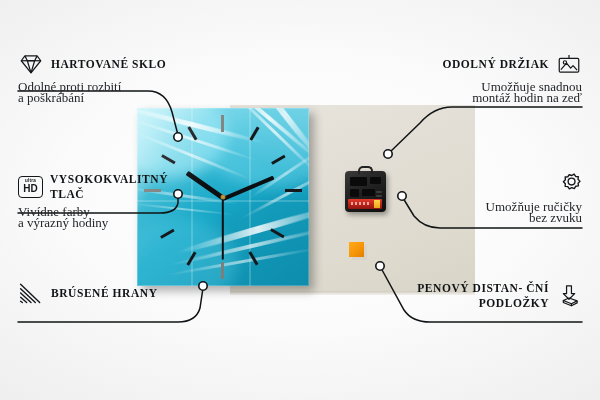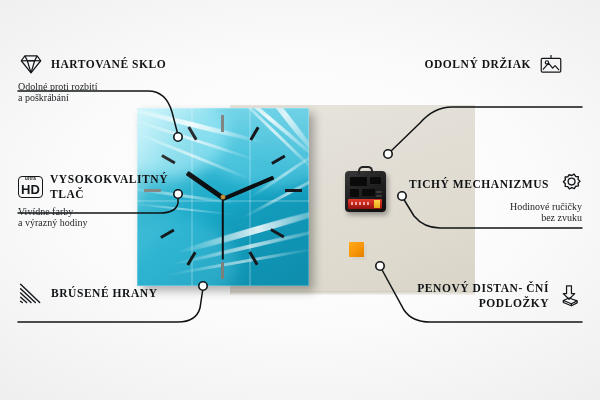--- a/index.html
+++ b/index.html
@@ -130,21 +130,21 @@
     font-weight: 700;
     font-size: 11.5px;
     line-height: 14.5px;
     letter-spacing: .55px;
     color: #111416;
     text-transform: uppercase;
   }
   .feature.right .f-title { text-align: right; }
   .f-desc {
     font-family: "Liberation Serif", serif;
-    font-size: 10px;
+    font-size: 13px;
     line-height: 11.4px;
     color: #23262a;
     margin-top: 5px;
     white-space: pre-line;
   }
   .feature.right .f-desc { text-align: right; }
 
   .f-icon { width: 26px; height: 24px; flex: 0 0 26px; }
   .f-icon svg { display:block; width:100%; height:100%; }
 
@@ -154,21 +154,21 @@
     border: 1.6px solid #14171a;
     border-radius: 4px;
     display:flex; flex-direction:column; align-items:center; justify-content:center;
     line-height:1;
   }
   .hd-badge .u {
     font-size: 4.6px; font-weight:700; letter-spacing:.2px; color:#14171a;
     font-family:"Liberation Sans", sans-serif;
   }
   .hd-badge .h {
-    font-size: 13px; font-weight:700; color:#14171a; margin-top:.5px;
+    font-size: 10px; font-weight:700; color:#14171a; margin-top:.5px;
     font-family:"Liberation Sans", sans-serif;
   }
 </style>
 </head>
 <body>
 
 <div id="photo-stage">
 
   <div id="wall-panel"></div>
 
@@ -303,53 +303,53 @@
         <path d="M3 18 L10 24"></path>
             <path d="M3 22.5 L5 24"></path>
       </g>
         </svg>
     </span>
     <div class="f-title">BRÚSENÉ
 HRANY</div>
   </div>
 </div>
 
-<div class="feature right" style="left:389px; top:52px; width:175px;">
+<div class="feature right" style="left:407px; top:52px; width:175px;">
   <div class="head">
     <div class="f-title">ODOLNÝ
 DRŽIAK</div>
     <span class="f-icon">
       <svg viewBox="0 0 32 26">
           <g fill="none" stroke="#14171a" stroke-width="1.5" stroke-linejoin="round">
         <rect x="4" y="6" width="24" height="17" rx="1.5"></rect>
         <path d="M16 2 L16 6"></path>
         <path d="M6 20 L13 12 L18 18 L21 15 L26 20.5"></path>
         <circle cx="11" cy="11" r="2"></circle>
       </g>
         </svg>
     </span>
   </div>
+  <div class="f-desc">Umožňuje snadnou
+montáž hodin na zeď</div>
 </div>
 
 <div class="feature right" style="left:407px; top:172px; width:175px;">
   <div class="head">
-    <div class="f-title">TICHÝ
-MECHANIZMUS</div>
     <span class="f-icon">
       <svg viewBox="0 0 30 28">
           <g fill="none" stroke="#14171a" stroke-width="1.6" stroke-linejoin="round">
         <path d="M15 3.2 L18.3 4.1 L20.9 2.4 L22.8 5.2 L25.9 5.4 L25.5 8.6 L27.8 10.8 L25.6 13.1
                  L26 16.2 L22.9 16.6 L21.2 19.3 L18.3 18.2 L15.4 19.6 L13.6 17 L10.5 16.8
                  L10.7 13.6 L8.5 11.3 L10.8 9 L10.5 5.9 L13.6 5.6 Z"></path>
         <circle cx="18" cy="11.2" r="4"></circle>
       </g>
         </svg>
     </span>
   </div>
-  <div class="f-desc">Hodinové ručičky
+  <div class="f-desc">Umožňuje ručičky
 bez zvuku</div>
 </div>
 
 <div class="feature right" style="left:387px; top:281px; width:195px;">
   <div class="head">
     <div class="f-title">PENOVÝ DISTAN-
 ČNÍ PODLOŽKY</div>
     <span class="f-icon">
       <svg viewBox="0 0 32 28">
           <g fill="none" stroke="#14171a" stroke-width="1.5" stroke-linejoin="round">

